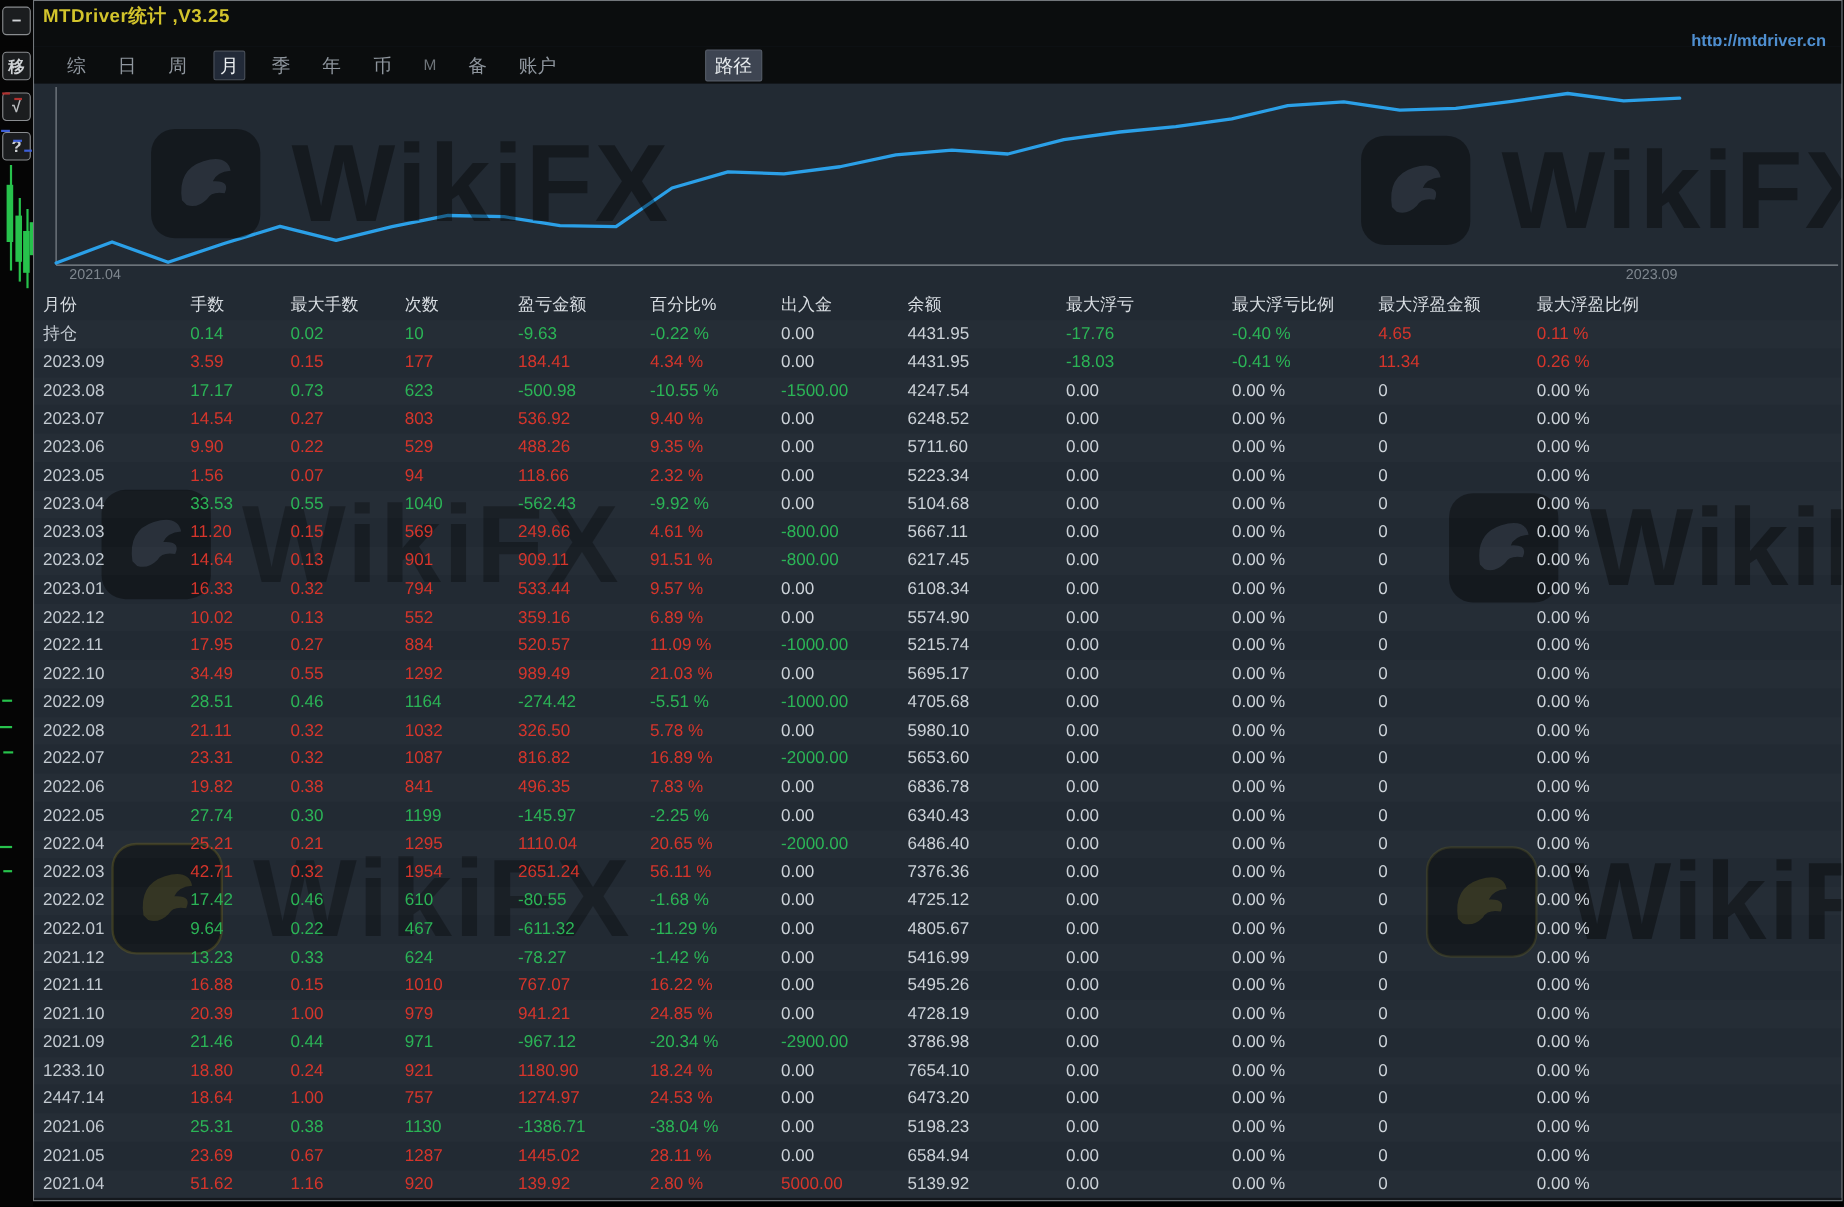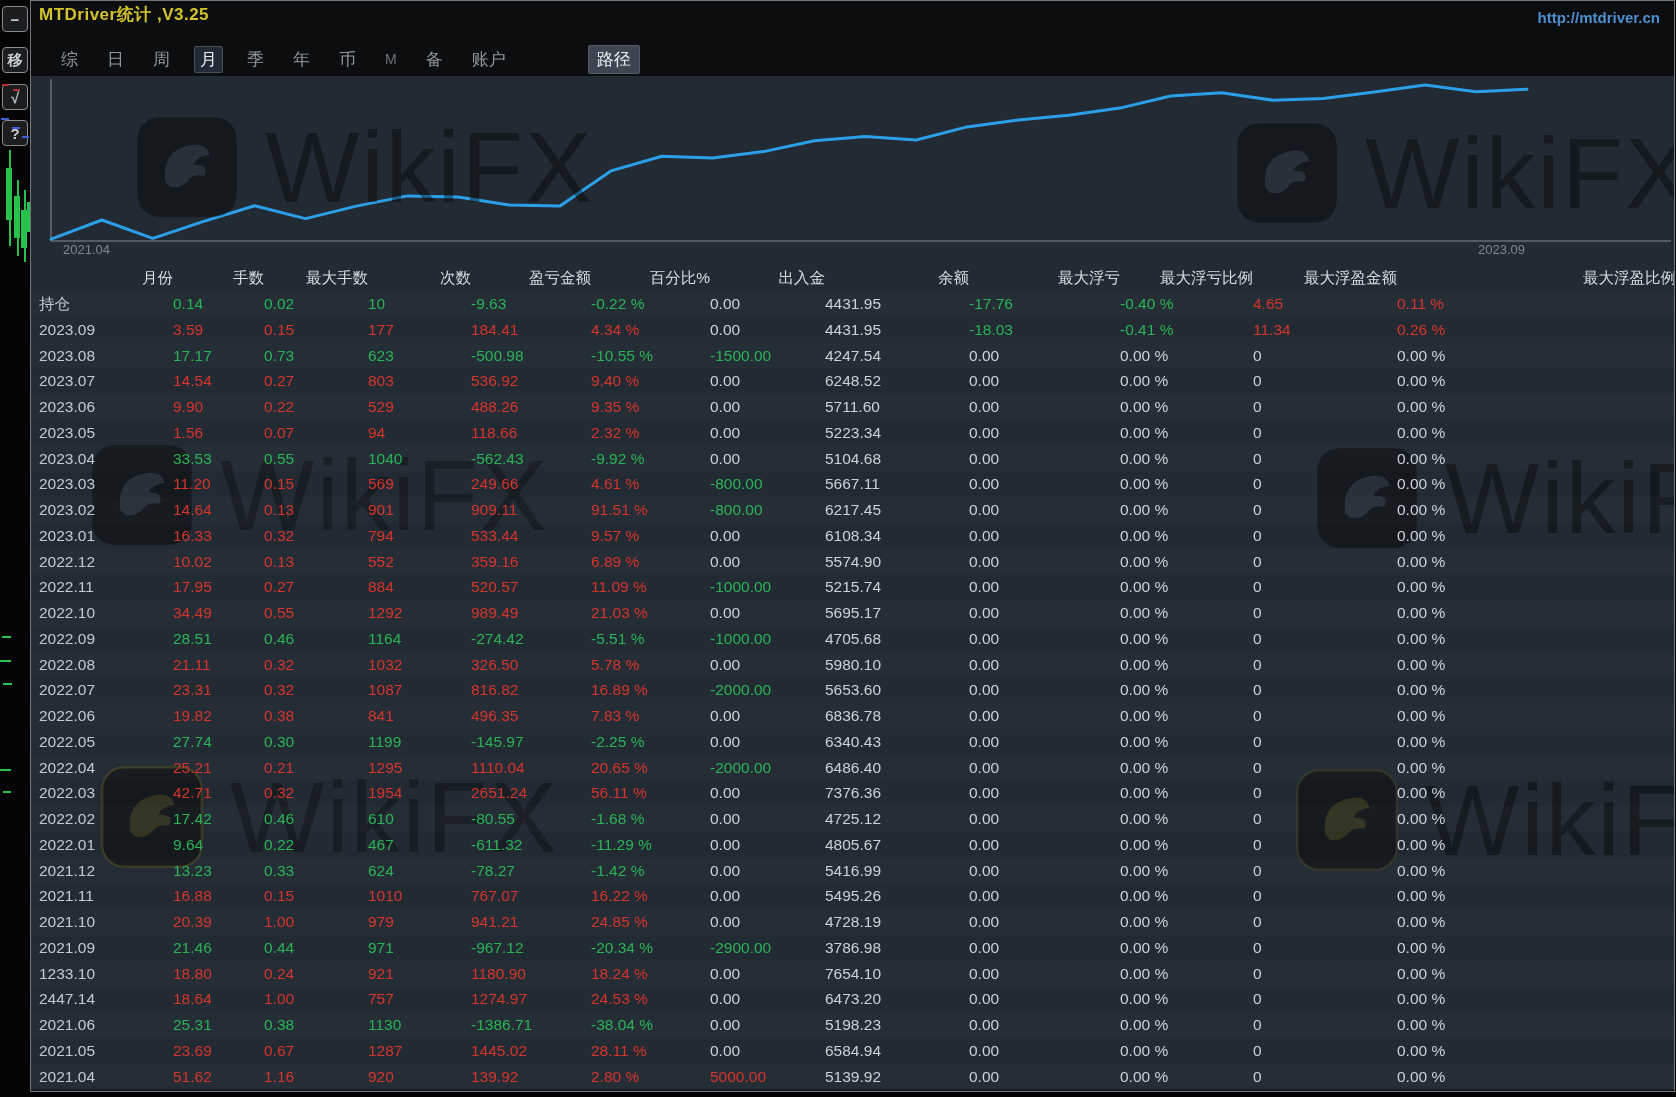--- a/index.html
+++ b/index.html
@@ -20,52 +20,52 @@
   .dash.blue{background:#3d5fd8;}
   .dash.grn{background:#27c24c;}
   .wick{position:absolute;width:2px;background:#27c24c;}
   .candle{position:absolute;width:6px;background:#27c24c;}
 
   
   .panel{position:absolute;left:30px;top:0;width:1645px;height:1092px;background:#222a33;
     border:1px solid #73777b;box-sizing:border-box;overflow:hidden;}
   .titlebar{position:absolute;left:0;top:0;width:100%;height:41px;background:#0b0d0e;}
   .title{position:absolute;left:8px;top:2px;color:#d3c42c;font-size:17px;font-weight:bold;letter-spacing:.5px;}
-  .url{position:absolute;right:14px;top:8px;color:#4f8fd0;font-size:15px;font-weight:bold;text-decoration:none;}
+  .url{position:absolute;right:14px;top:28px;color:#4f8fd0;font-size:15px;font-weight:bold;text-decoration:none;}
   .menubar{position:absolute;left:0;top:41px;width:100%;height:34px;background:#0b0d0e;
     display:flex;align-items:center;padding-left:25px;box-sizing:border-box;}
   .mi{color:#8f969e;font-size:17px;margin-right:19px;padding:2px 5px;cursor:default;}
   .mi.dim{color:#6e7479;font-size:14px;}
   .mi.active{color:#eef1f3;background:#222a38;border:1px solid #4a505a;border-radius:2px;padding:1px 5px;}
   .mi.btn{color:#e9edf0;background:#3e4document;background:#3e4552;border:1px solid #565d68;
-    border-radius:2px;margin-left:58px;padding:2px 8px;}
+    border-radius:2px;margin-left:111px;padding:2px 8px;}
 
   
   .chartwrap{position:absolute;left:0;top:75px;width:1645px;height:185px;}
   .axis-label{position:absolute;color:#7e868e;font-size:13px;top:166px;}
   .axis-label.left{left:32px;}
   .axis-label.right{left:1447px;}
 
   
   .wm{position:absolute;display:flex;align-items:center;pointer-events:none;}
-  .wm-text{font-size:100px;font-weight:normal;color:rgba(0,0,0,0.38);letter-spacing:2px;line-height:1;}
+  .wm-text{font-size:100px;font-weight:bold;color:rgba(0,0,0,0.38);letter-spacing:2px;line-height:1;}
   .wm-eagle{width:112px;height:108px;margin-right:22px;flex:none;}
 
   
   .table{position:absolute;left:0;top:264px;width:1645px;}
   .trow{display:grid;grid-template-columns:134px 91px 104px 103px 120px 119px 115px 144px 151px 133px 144px auto;
     padding-left:8px;height:25.75px;line-height:25.75px;font-size:15.5px;}
   .thead .trow{height:26px;line-height:26px;}
   .tbody .trow:nth-child(odd){background:rgba(255,255,255,0.016);}
   .tcell{white-space:nowrap;overflow:hidden;}
   .c-w{color:#ccd2d8;}
   .c-m{color:#c3cad1;}
   .c-r{color:#d6352b;}
   .c-g{color:#2bb456;}
-  .c-h{color:#d8dde2;text-align:right;}
+  .c-h{color:#d8dde2;}
   .trow.total{background:#14181d;border-top:1px solid #02030');border-top:1px solid #020304;height:27px;line-height:27px;}
   .bottom-strip{position:absolute;left:0;top:1090px;width:1676px;height:7px;background:#040506;z-index:6;}
 </style>
 </head>
 <body>
 
 <div class="stage">
 
   <div class="sidebar">
     <div class="sbtn">−</div>

